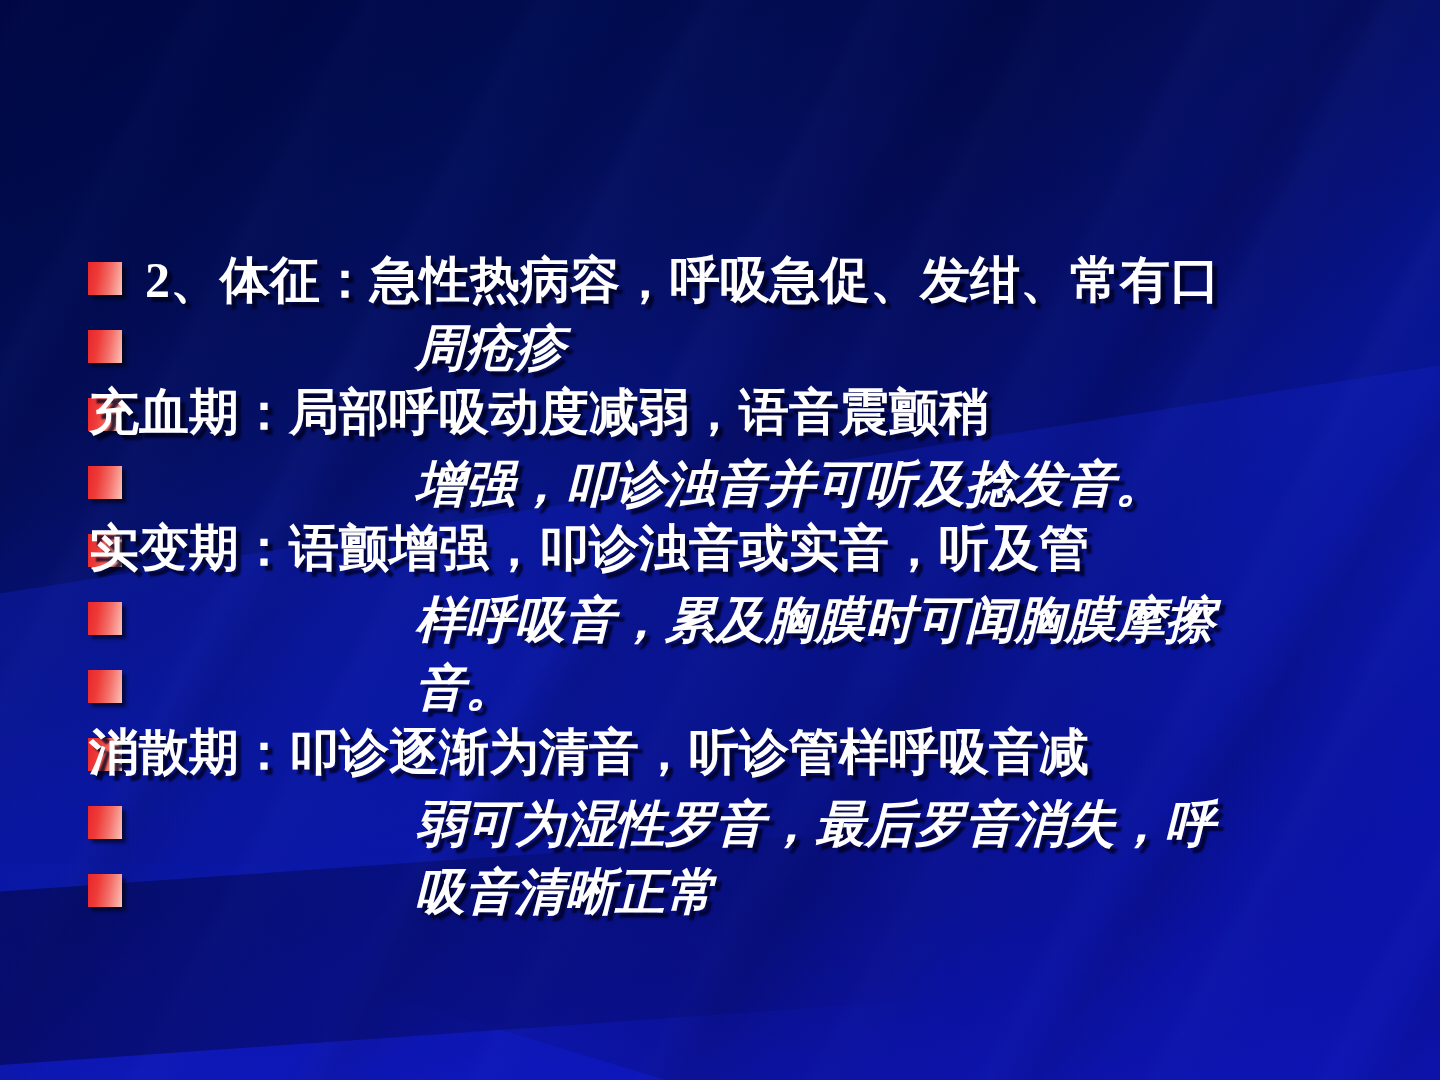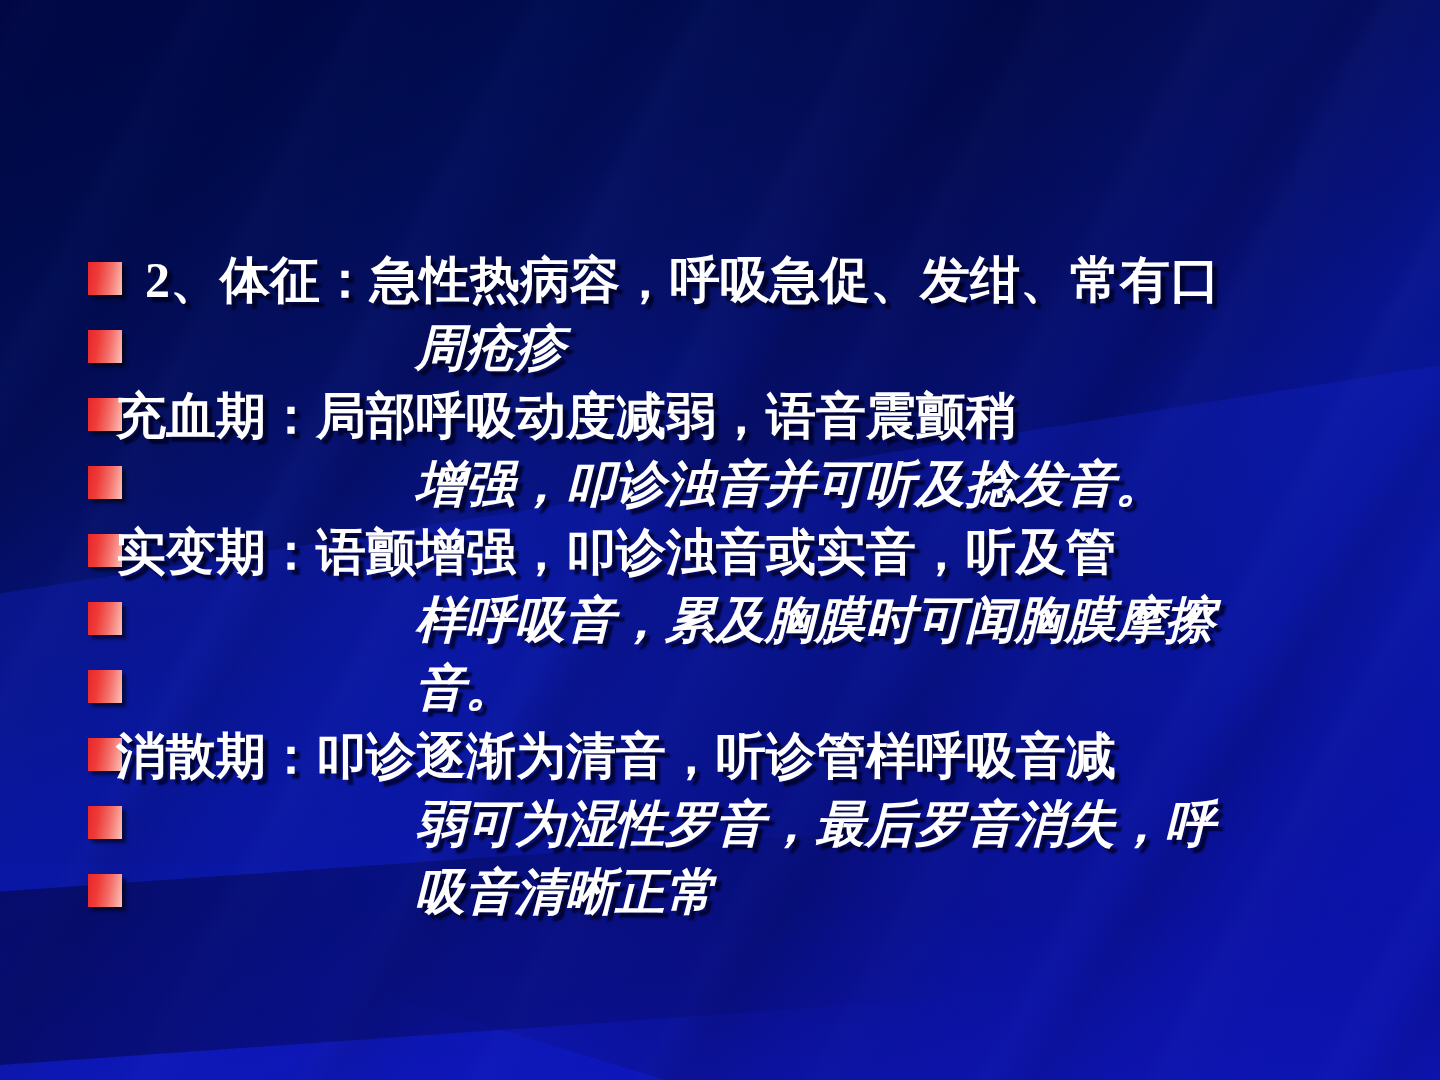--- a/index.html
+++ b/index.html
@@ -140,21 +140,21 @@
     color: #ffffff;
     letter-spacing: 0px;
     text-shadow: 5px 5px 2px rgba(0,0,30,0.78);
     white-space: pre;
   }
   .tline {
     display: block;
     height: 68px;
   }
   .i0  { padding-left: 145px; }
-  .i1  { padding-left: 116px; }
+  .i1  { padding-left: 89px; font-family: Liberation Mono, monospace; }
   .i2  { padding-left: 415px; font-style: italic; }
 </style>
 </head>
 <body>
 
 <div id="slide">
 
   <div class="bg-base"></div>
   <div class="bg-streaks-a"></div>
   <div class="bg-streaks-b"></div>

